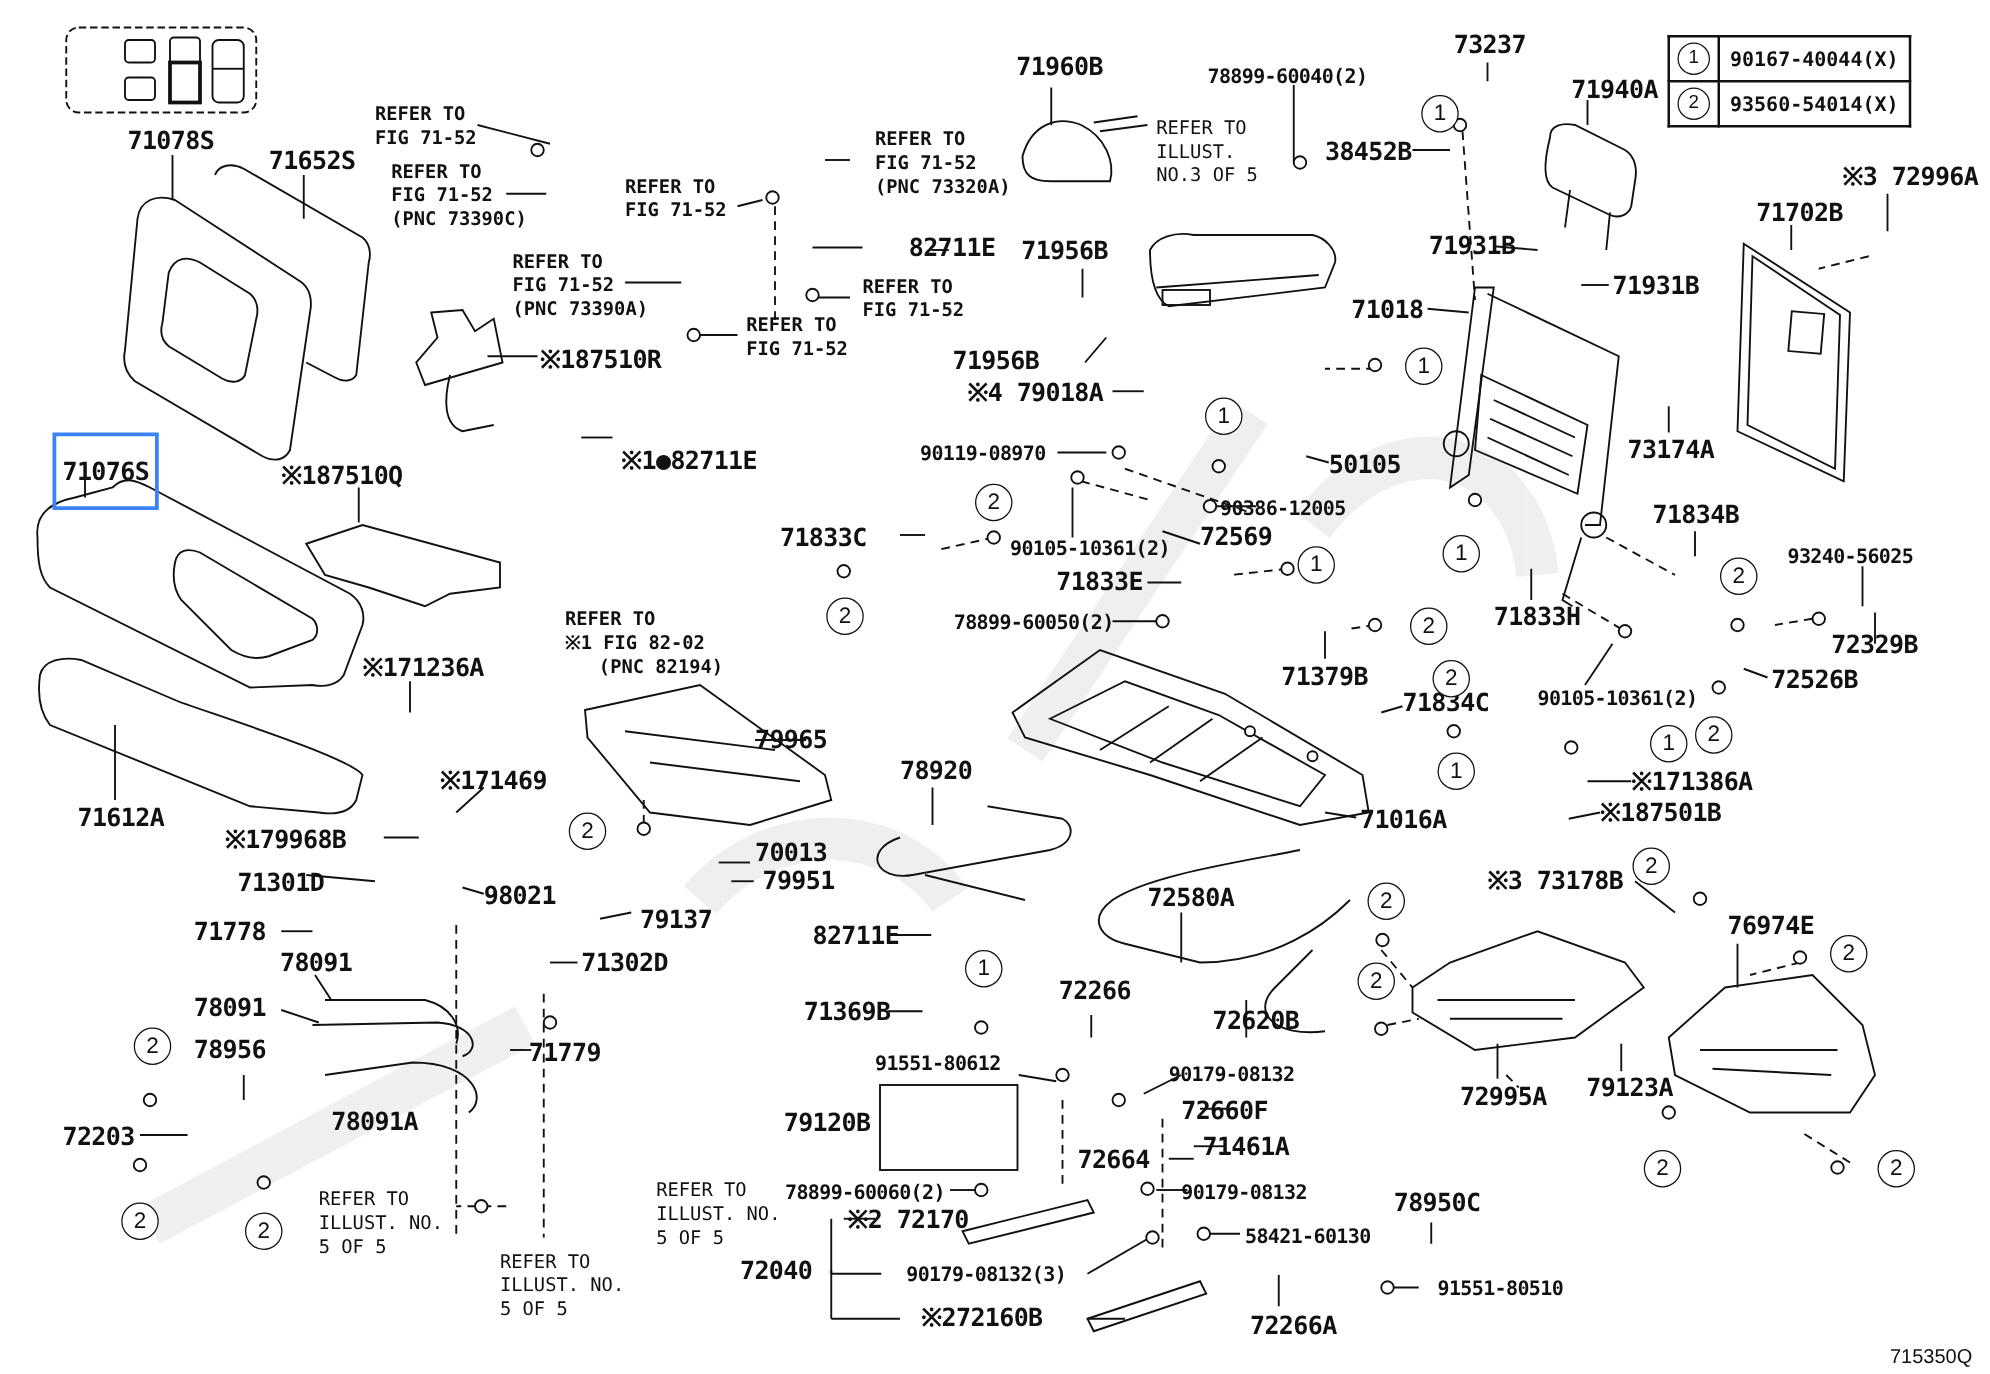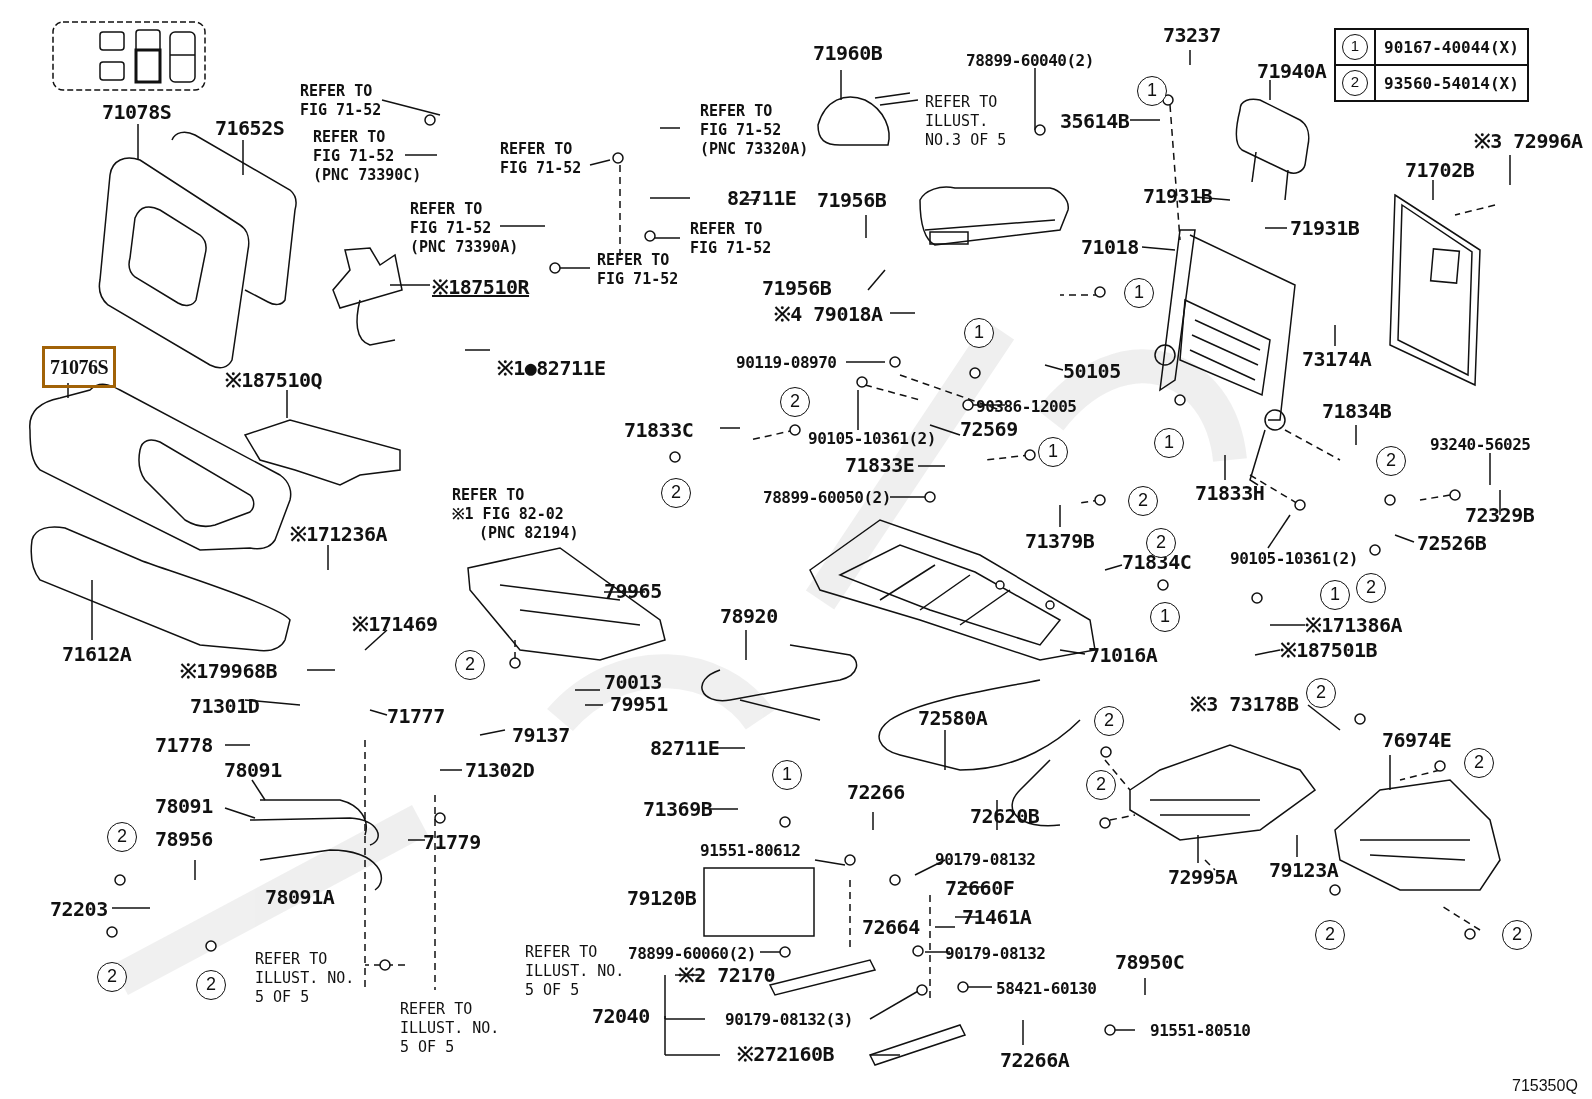--- a/index.html
+++ b/index.html
@@ -4,21 +4,21 @@
 <style>
   html,body{margin:0;padding:0;background:#fff;}
   body{width:1592px;height:1099px;position:relative;overflow:hidden;font-family:"DejaVu Sans Mono","Liberation Mono",monospace;color:#111;}
   #stage{position:absolute;left:0;top:0;width:1592px;height:1099px;}
   svg#art{position:absolute;left:0;top:0;}
   .lbl{position:absolute;font-family:"DejaVu Sans Mono","Liberation Mono",monospace;font-weight:bold;font-size:20px;line-height:20px;white-space:nowrap;color:#111;letter-spacing:-0.5px;}
   .lbl.sm{font-size:16px;line-height:17px;font-weight:bold;}
   .ref{position:absolute;font-family:"DejaVu Sans Mono","Liberation Mono",monospace;font-size:15px;line-height:19px;white-space:pre;color:#111;font-weight:bold;}
   .ref.thin{font-weight:normal;}
   .note{position:absolute;font-family:"Liberation Sans","DejaVu Sans",sans-serif;font-size:15px;line-height:19px;white-space:pre;color:#111;}
-  .boxed{border:3px solid #a16207;padding:8px 5px;font-family:Liberation Serif, serif;}
+  .boxed{border:3px solid #3b82f6;padding:18px 5px;}
   .circ{position:absolute;width:30px;height:30px;border:1.5px solid #111;border-radius:50%;box-sizing:border-box;font-family:"Liberation Sans",sans-serif;font-size:18px;line-height:27px;text-align:center;background:#fff;}
   table.legend{position:absolute;left:1334px;top:28px;border-collapse:collapse;background:#fff;}
   table.legend td{border:2px solid #111;height:34px;font-family:"DejaVu Sans Mono",monospace;font-size:16px;font-weight:bold;padding:0 8px;}
   table.legend td.c{width:30px;text-align:center;padding:0 4px;}
   .mini-circ{display:inline-block;width:24px;height:24px;border:1.5px solid #111;border-radius:50%;font-family:"Liberation Sans",sans-serif;font-size:15px;line-height:22px;text-align:center;font-weight:normal;}
   .bullet{display:inline-block;width:13px;height:13px;background:#111;border-radius:50%;vertical-align:middle;margin-right:8px;}
 </style>
 </head>
 <body>
 
@@ -314,29 +314,29 @@
   <tr>
     <td class="c"><span class="mini-circ">2</span></td>
     <td>93560-54014(X)</td>
   </tr>
 </tbody>
     </table>
 
 
 <div class="lbl" style="left:102px;top:102px;">71078S</div>
 <div class="lbl" style="left:215px;top:118px;">71652S</div>
-<div class="lbl" style="left:432px;top:277px;text-decoration:underline;">※187510R</div>
+<div class="lbl" style="left:432px;top:277px;">※187510R</div>
 <div class="lbl" style="left:497px;top:358px;">※1●82711E</div>
 <div class="lbl" style="left:225px;top:370px;">※187510Q</div>
 <div class="lbl" style="left:290px;top:524px;">※171236A</div>
 <div class="lbl" style="left:62px;top:644px;">71612A</div>
 <div class="lbl" style="left:352px;top:614px;">※171469</div>
 <div class="lbl" style="left:180px;top:661px;">※179968B</div>
 <div class="lbl" style="left:190px;top:696px;">71301D</div>
-<div class="lbl" style="left:387px;top:706px;">71777</div>
+<div class="lbl" style="left:387px;top:706px;">98021</div>
 <div class="lbl" style="left:155px;top:735px;">71778</div>
 <div class="lbl" style="left:512px;top:725px;">79137</div>
 <div class="lbl" style="left:224px;top:760px;">78091</div>
 <div class="lbl" style="left:465px;top:760px;">71302D</div>
 <div class="lbl" style="left:155px;top:796px;">78091</div>
 <div class="lbl" style="left:423px;top:832px;">71779</div>
 <div class="lbl" style="left:155px;top:829px;">78956</div>
 <div class="lbl" style="left:265px;top:887px;">78091A</div>
 <div class="lbl" style="left:50px;top:899px;">72203</div>
 <div class="lbl" style="left:813px;top:43px;">71960B</div>
@@ -369,21 +369,21 @@
 <div class="lbl sm" style="left:628px;top:945px;">78899-60060(2)</div>
 <div class="lbl sm" style="left:945px;top:945px;">90179-08132</div>
 <div class="lbl" style="left:678px;top:965px;">※2 72170</div>
 <div class="lbl sm" style="left:996px;top:980px;">58421-60130</div>
 <div class="lbl" style="left:592px;top:1006px;text-align:center;">72040</div>
 <div class="lbl sm" style="left:725px;top:1011px;">90179-08132(3)</div>
 <div class="lbl" style="left:737px;top:1044px;">※272160B</div>
 <div class="lbl" style="left:1000px;top:1050px;">72266A</div>
 <div class="lbl sm" style="left:966px;top:52px;">78899-60040(2)</div>
 <div class="lbl" style="left:1163px;top:25px;">73237</div>
-<div class="lbl" style="left:1060px;top:111px;">35614B</div>
+<div class="lbl" style="left:1060px;top:111px;">38452B</div>
 <div class="lbl" style="left:1257px;top:61px;">71940A</div>
 <div class="lbl" style="left:1474px;top:131px;">※3 72996A</div>
 <div class="lbl" style="left:1405px;top:160px;">71702B</div>
 <div class="lbl" style="left:1143px;top:186px;">71931B</div>
 <div class="lbl" style="left:1290px;top:218px;">71931B</div>
 <div class="lbl" style="left:1081px;top:237px;">71018</div>
 <div class="lbl" style="left:1063px;top:361px;">50105</div>
 <div class="lbl" style="left:1302px;top:349px;">73174A</div>
 <div class="lbl" style="left:1322px;top:401px;">71834B</div>
 <div class="lbl sm" style="left:1430px;top:436px;">93240-56025</div>

